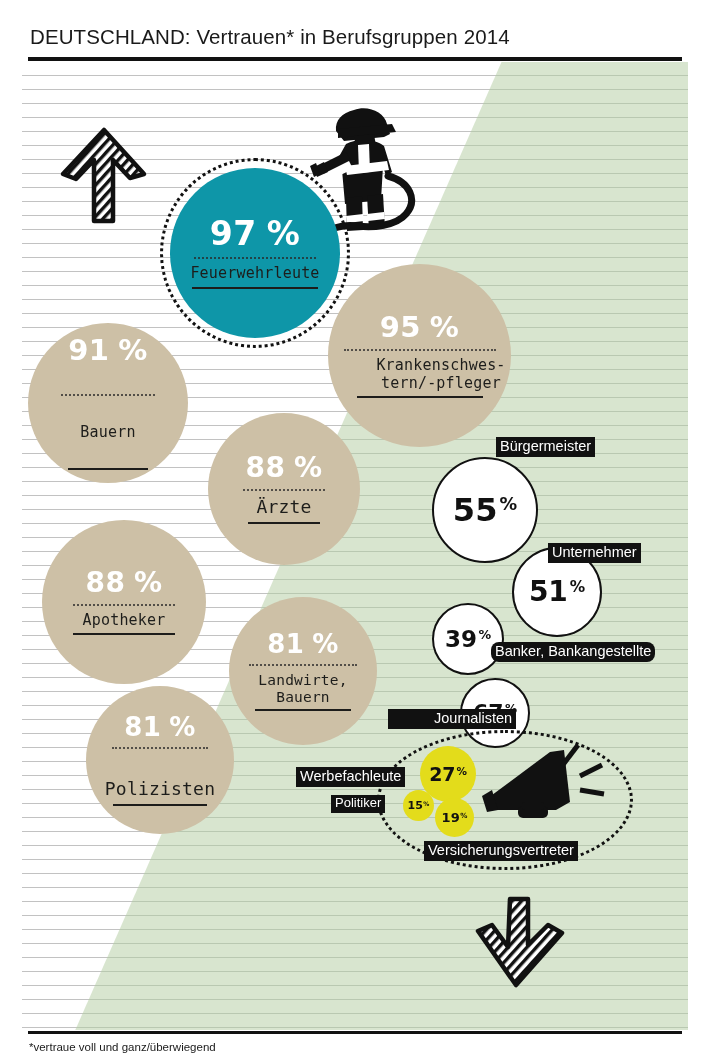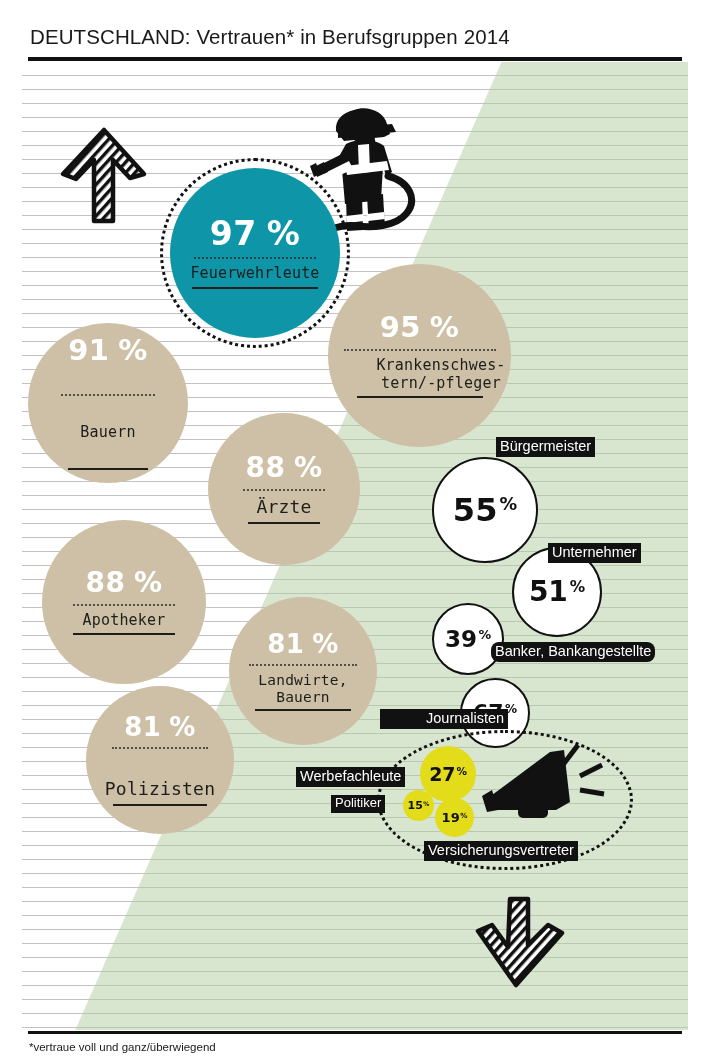--- a/index.html
+++ b/index.html
@@ -311,21 +311,21 @@
     </div>
   </div>
   <div class="ilabel" style="left:491px;top:642px;border-radius:8px;">Banker, Bankangestellte</div>
 
   <div class="wbubble" style="left:460px;top:678px;width:70px;height:70px;">
     <div class="v" style="font-size:22px;">
       <span>67</span>
         <span class="u">%</span>
     </div>
   </div>
-  <div class="ilabel" style="left:380px;top:709px;padding-left:46px;">Journalisten</div>
+  <div class="ilabel" style="left:388px;top:709px;padding-left:46px;">Journalisten</div>
 
   <div class="dotted-arc" style="left:377px;top:730px;width:256px;height:140px;border-radius:50%;"></div>
 
   <div class="ybubble" style="left:420px;top:746px;width:56px;height:56px;">
     <div class="v" style="font-size:19px;">
       <span>27</span>
         <span class="u">%</span>
     </div>
   </div>
   <div class="ilabel" style="left:296px;top:767px;">Werbefachleute</div>

